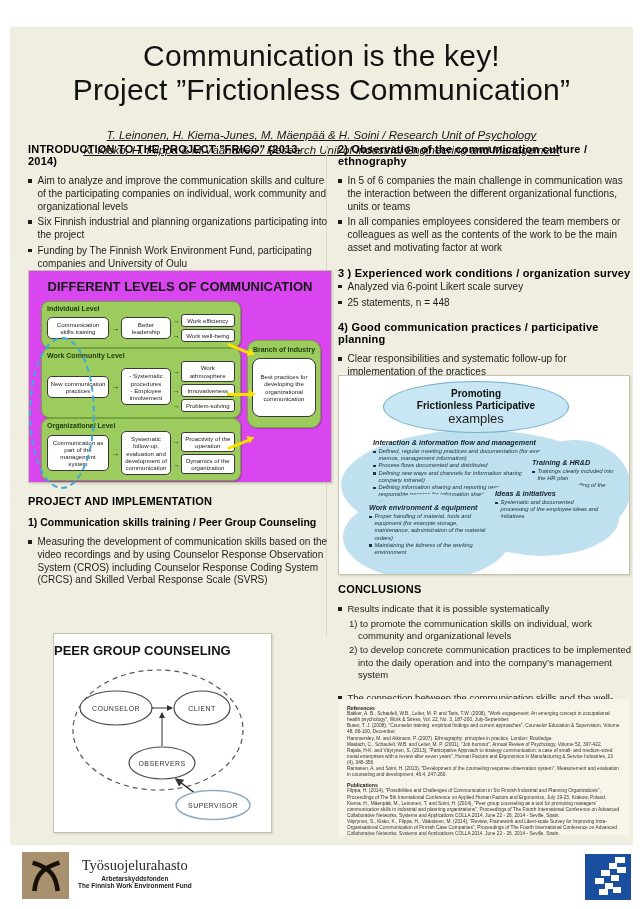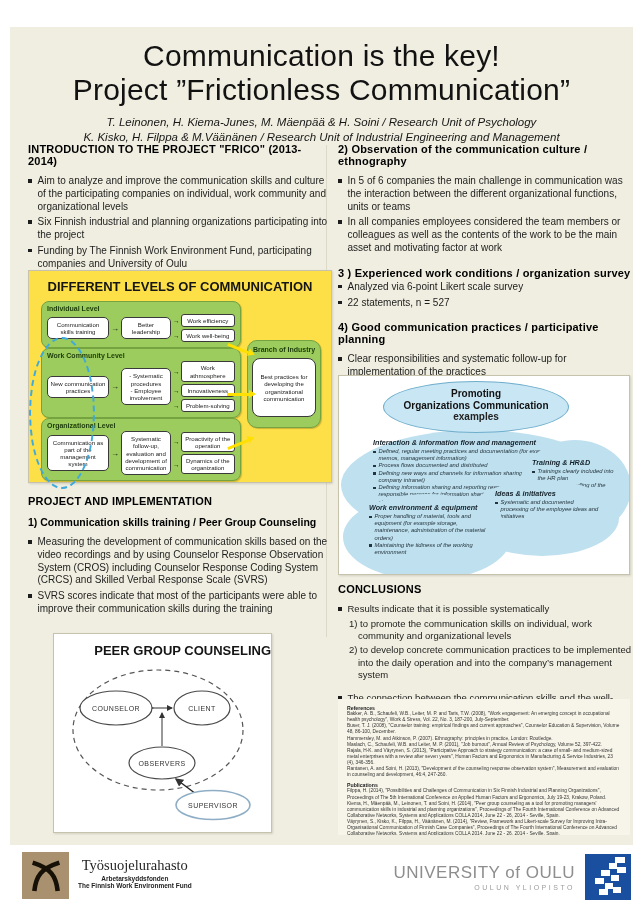--- a/index.html
+++ b/index.html
@@ -4,39 +4,39 @@
 <style>
   * { margin:0; padding:0; box-sizing:border-box; }
   html,body { width:643px; height:909px; }
   body { background:#ffffff; font-family:"Liberation Sans", sans-serif; position:relative; overflow:hidden; color:#1c1c1c; }
 
   .poster { position:absolute; left:10px; top:27px; width:623px; height:818px; background:#F0EEE0; }
 
   
   .hdr { text-align:center; padding-top:12px; }
   .title { font-size:30px; line-height:1.12; color:#121212; font-weight:normal; letter-spacing:.2px; }
-  .authors { margin-top:9px; font-style:italic; font-size:11.5px; line-height:1.3; color:#171717; }
+  .authors { margin-top:22px; font-style:italic; font-size:11.5px; line-height:1.3; color:#171717;text-decoration:underline; }
 
   
   .shead { font-weight:bold; font-size:11px; letter-spacing:.2px; color:#000; }
   .sub-head { font-weight:bold; font-size:10.5px; color:#000; }
   .bullets { margin-top:8px; }
   .bullet { display:flex; gap:6px; font-size:10px; line-height:1.28; margin-bottom:3px; color:#1d1d1d; }
   .bsq { flex:none; width:3.5px; height:3.5px; background:#1d1d1d; margin-top:4px; }
 
   .intro { position:absolute; left:18px; top:116px; width:300px; }
   .methods { position:absolute; left:18px; top:468px; width:302px; }
   .methods .sub-head { margin-top:9px; }
   .col2a { position:absolute; left:328px; top:116px; width:296px; }
   .col2a .shead { margin-bottom:2px; }
   .gap { height:9px; }
   .coldiv { position:absolute; left:316px; top:118px; width:1px; height:492px; background:#DCD9C8; }
 
   
-  .d1 { position:absolute; left:18px; top:243px; width:304px; height:213px; background:#fde047; border:1px solid #C6C2AC; box-shadow:1px 1px 2px rgba(0,0,0,.12); }
+  .d1 { position:absolute; left:18px; top:243px; width:304px; height:213px; background:#d946ef; border:1px solid #C6C2AC; box-shadow:1px 1px 2px rgba(0,0,0,.12); }
   .d1-title { font-weight:bold; font-size:13px; text-align:center; margin:8px 4px 7px; color:#151515; }
   .d1-body { position:relative; display:flex; padding:0 4px 6px 12px; gap:6px; height:172px; }
   .rows { width:200px; display:flex; flex-direction:column; justify-content:space-between; position:relative; z-index:2; }
   .lvl-row { background:#9CCB5E; border:1px solid #74A33F; border-radius:8px; padding:3px 5px 5px; box-shadow:1px 1px 1px rgba(0,0,0,.2); }
   .lvl-label { font-size:7px; font-weight:bold; color:#1c3c08; margin-bottom:2px; }
   .lvl-flow { display:flex; align-items:center; gap:2px; }
   .wbox { background:#fff; border:1px solid #3a3a3a; border-radius:5px; font-size:6.1px; line-height:1.18; text-align:center; padding:3px 2px; color:#222; white-space:pre-line; }
   .in { width:62px; min-height:20px; display:flex; align-items:center; justify-content:center; flex:none; }
   .mid { width:50px; flex:none; }
   .barrow { font-size:8px; font-weight:bold; color:#111; flex:none; }
@@ -50,30 +50,30 @@
   .branch-inner { border-radius:8px; padding:14px 2px; }
   .dashed-ellipse { position:absolute; left:0px; top:36px; width:66px; height:152px; border:2px dashed #3FA9DC; border-radius:50%; z-index:3; pointer-events:none; }
   .yarrow { position:absolute; width:22px; height:0; border-top:3.5px solid #FFE001; z-index:4; }
   .yarrow::after { content:""; position:absolute; right:-7px; top:-6px; border-left:7px solid #FFE001; border-top:4.5px solid transparent; border-bottom:4.5px solid transparent; }
   .ya1 { left:198px; top:46px; transform:rotate(22deg); }
   .ya2 { left:198px; top:92px; }
   .ya3 { left:198px; top:142px; transform:rotate(-22deg); }
 
   
   .peer { position:absolute; left:43px; top:606px; width:219px; height:200px; background:#fff; border:1px solid #C6C2AC; box-shadow:1px 1px 2px rgba(0,0,0,.12); }
-  .peer-title { font-weight:bold; font-size:13px; text-align:right; margin-top:9px; color:#151515; }
+  .peer-title { font-weight:bold; font-size:13px; text-align:left; margin-top:9px; color:#151515; }
   .peer svg { display:block; margin:2px auto 0; }
   .peer svg text { font-family:"Liberation Sans",sans-serif; font-size:7px; letter-spacing:.4px; fill:#333; }
 
   
   .promoting { position:absolute; left:328px; top:348px; width:292px; height:200px; background:#fff; border:1px solid #C6C2AC; box-shadow:1px 1px 2px rgba(0,0,0,.12); overflow:hidden; }
   .bub { position:absolute; background:#BEE0EF; border-radius:50%; }
   .bub-hdr { left:44px; top:5px; width:186px; height:52px; background:#C9E6F4; border:1.5px solid #6FAECB; text-align:center; padding-top:6px; z-index:6; }
   .bub-hdr .l1,.bub-hdr .l2 { font-weight:bold; font-size:10px; line-height:1.15; color:#111; }
-  .bub-hdr .l3 { font-size:10px; font-weight:bold; color:#222; }
+  .bub-hdr .l3 { font-size:13px; font-weight:normal; color:#222; }
   .bub-title { font-weight:bold; font-style:italic; font-size:7.2px; color:#15222b; margin-bottom:1px; }
   .bub-bullet { display:flex; gap:3px; font-style:italic; font-size:5.8px; line-height:1.25; color:#26343d; }
   .bub-bullet .bsq { width:2.5px; height:2.5px; margin-top:2.5px; background:#26343d; }
   .bub-inter { left:2px; top:54px; width:272px; height:110px; padding:8px 26px 4px 32px; z-index:1; }
   .bub-train { left:180px; top:64px; width:112px; height:96px; padding:18px 9px 4px 13px; z-index:2; }
   .bub-ideas { left:126px; top:104px; width:154px; height:76px; padding:9px 18px 4px 30px; z-index:3; }
   .bub-work { left:4px; top:118px; width:168px; height:86px; padding:9px 20px 4px 26px; z-index:4; }
 
   
   .conclusions { position:absolute; left:328px; top:556px; width:296px; }
@@ -213,24 +213,20 @@
     </div>
   </div>
 
   <div class="methods">
     <div class="shead">PROJECT AND IMPLEMENTATION</div>
     <div class="sub-head">1)  Communication skills training / Peer Group Counseling</div>
     <div class="bullets">
       <div class="bullet">
           <span class="bsq"></span>
           <span>Measuring the development  of communication skills based on the video recordings and by using Counselor Response Observation System (CROS) including Counselor Response Coding System (CRCS) and Skilled Verbal Response Scale (SVRS)</span>
-        </div>
-      <div class="bullet">
-          <span class="bsq"></span>
-          <span>SVRS scores indicate that most of the participants were able to improve their communication skills during the training</span>
         </div>
     </div>
   </div>
 
   <div class="peer">
     <div class="peer-title">PEER GROUP COUNSELING</div>
     <svg width="204" height="162" viewBox="0 0 204 162">
       <defs>
         <marker id="ah" markerWidth="6" markerHeight="6" refX="5" refY="3" orient="auto">
           <path d="M0,0 L6,3 L0,6 z" fill="#333"></path>
@@ -265,37 +261,37 @@
     </div>
     <div class="gap"></div>
     <div class="shead">3 ) Experienced work conditions / organization survey</div>
     <div class="bullets" style="margin-top:2px;">
       <div class="bullet">
           <span class="bsq"></span>
           <span>Analyzed via 6-point Likert scale survey</span>
         </div>
       <div class="bullet">
           <span class="bsq"></span>
-          <span>22 statements, n = 527</span>
+          <span>25 statements, n = 448</span>
         </div>
     </div>
     <div class="gap"></div>
     <div class="shead">4) Good communication practices / participative planning</div>
     <div class="bullets">
       <div class="bullet">
           <span class="bsq"></span>
           <span>Clear responsibilities  and systematic follow-up for implementation of  the practices</span>
         </div>
     </div>
   </div>
 
   <div class="promoting">
     <div class="bub bub-hdr">
       <div class="l1">Promoting</div>
-      <div class="l2">Organizations Communication</div>
+      <div class="l2">Frictionless Participative</div>
       <div class="l3">examples</div>
     </div>
     <div class="bub bub-inter">
       <div class="bub-title">Interaction &amp; information flow and management</div>
       <div class="bub-bullet">
           <span class="bsq"></span>
           <span>Defined, regular meeting practices and documentation (for example meeting memos, management information)</span>
         </div>
       <div class="bub-bullet">
           <span class="bsq"></span>
@@ -381,24 +377,20 @@
       <svg width="40" height="40" viewBox="0 0 48 48">
         <path d="M10 42 C 12 24, 18 15, 40 8" stroke="#161007" stroke-width="5.5" fill="none"></path>
         <path d="M38 42 C 36 24, 30 15, 8 8" stroke="#161007" stroke-width="5.5" fill="none"></path>
       </svg>
     </div>
     <div class="tsr-text">
       <div class="tsr-name">Työsuojelurahasto</div>
       <div class="tsr-sub1">Arbetarskyddsfonden</div>
       <div class="tsr-sub2">The Finnish Work Environment Fund</div>
     </div>
-  </div>
-  <div class="oulu">
-    <div class="oulu-name">UNIVERSITY of OULU</div>
-    <div class="oulu-sub">OULUN YLIOPISTO</div>
   </div>
   <div class="oulu-logo">
     <svg width="46" height="46" viewBox="0 0 46 46">
       <g fill="#ffffff">
         <rect x="30" y="3" width="10" height="6"></rect>
         <rect x="24" y="9" width="8" height="6"></rect>
         <rect x="32" y="13" width="9" height="6"></rect>
         <rect x="16" y="16" width="9" height="6"></rect>
         <rect x="26" y="21" width="8" height="6"></rect>
         <rect x="10" y="24" width="9" height="6"></rect>

